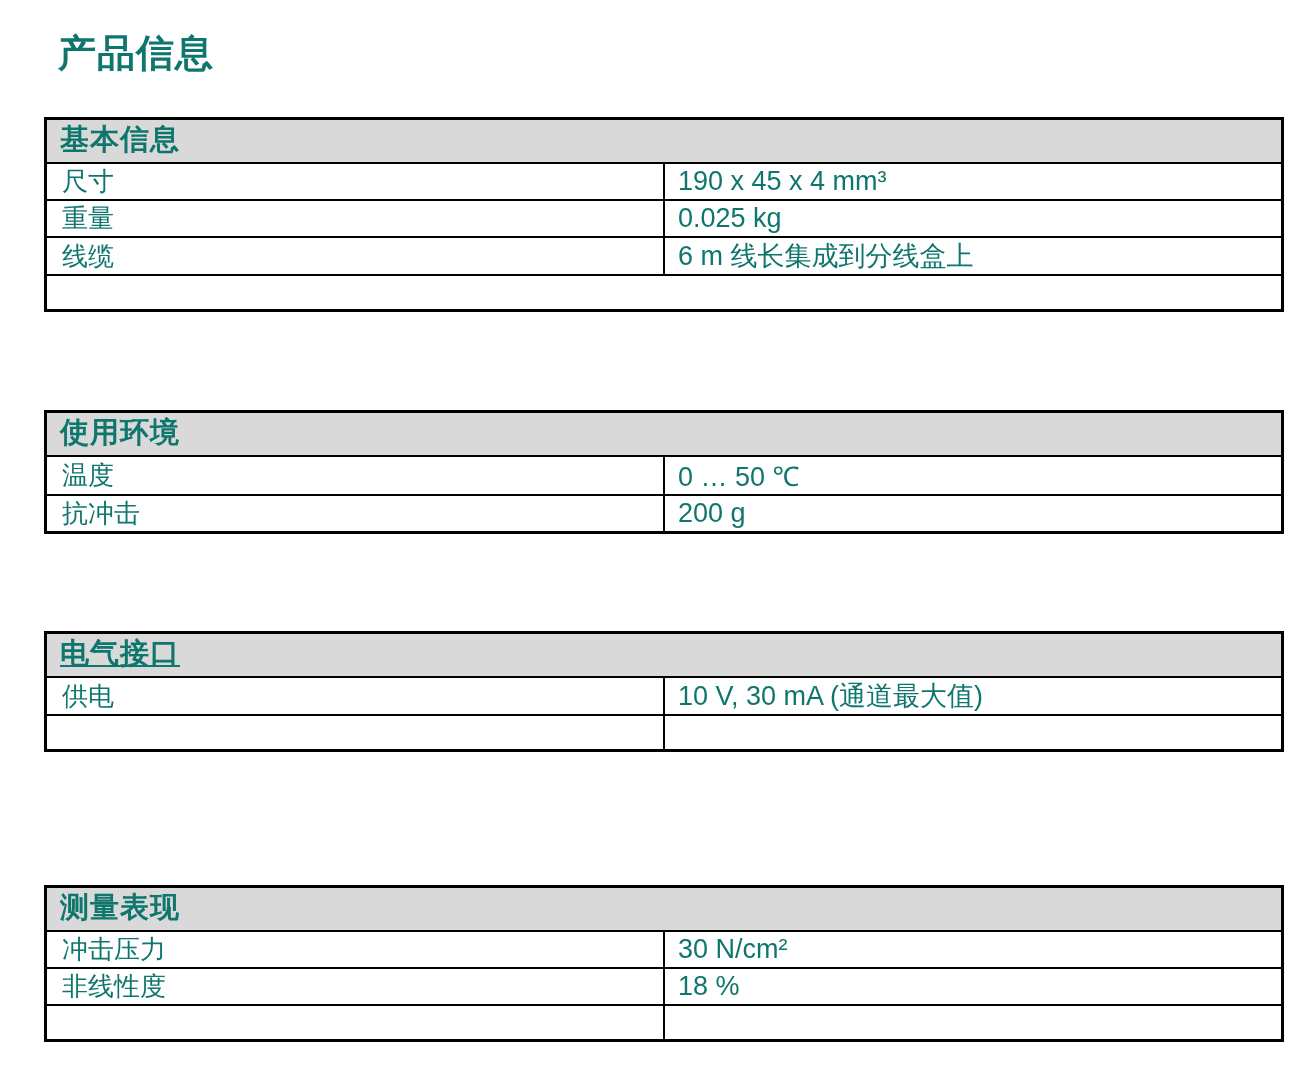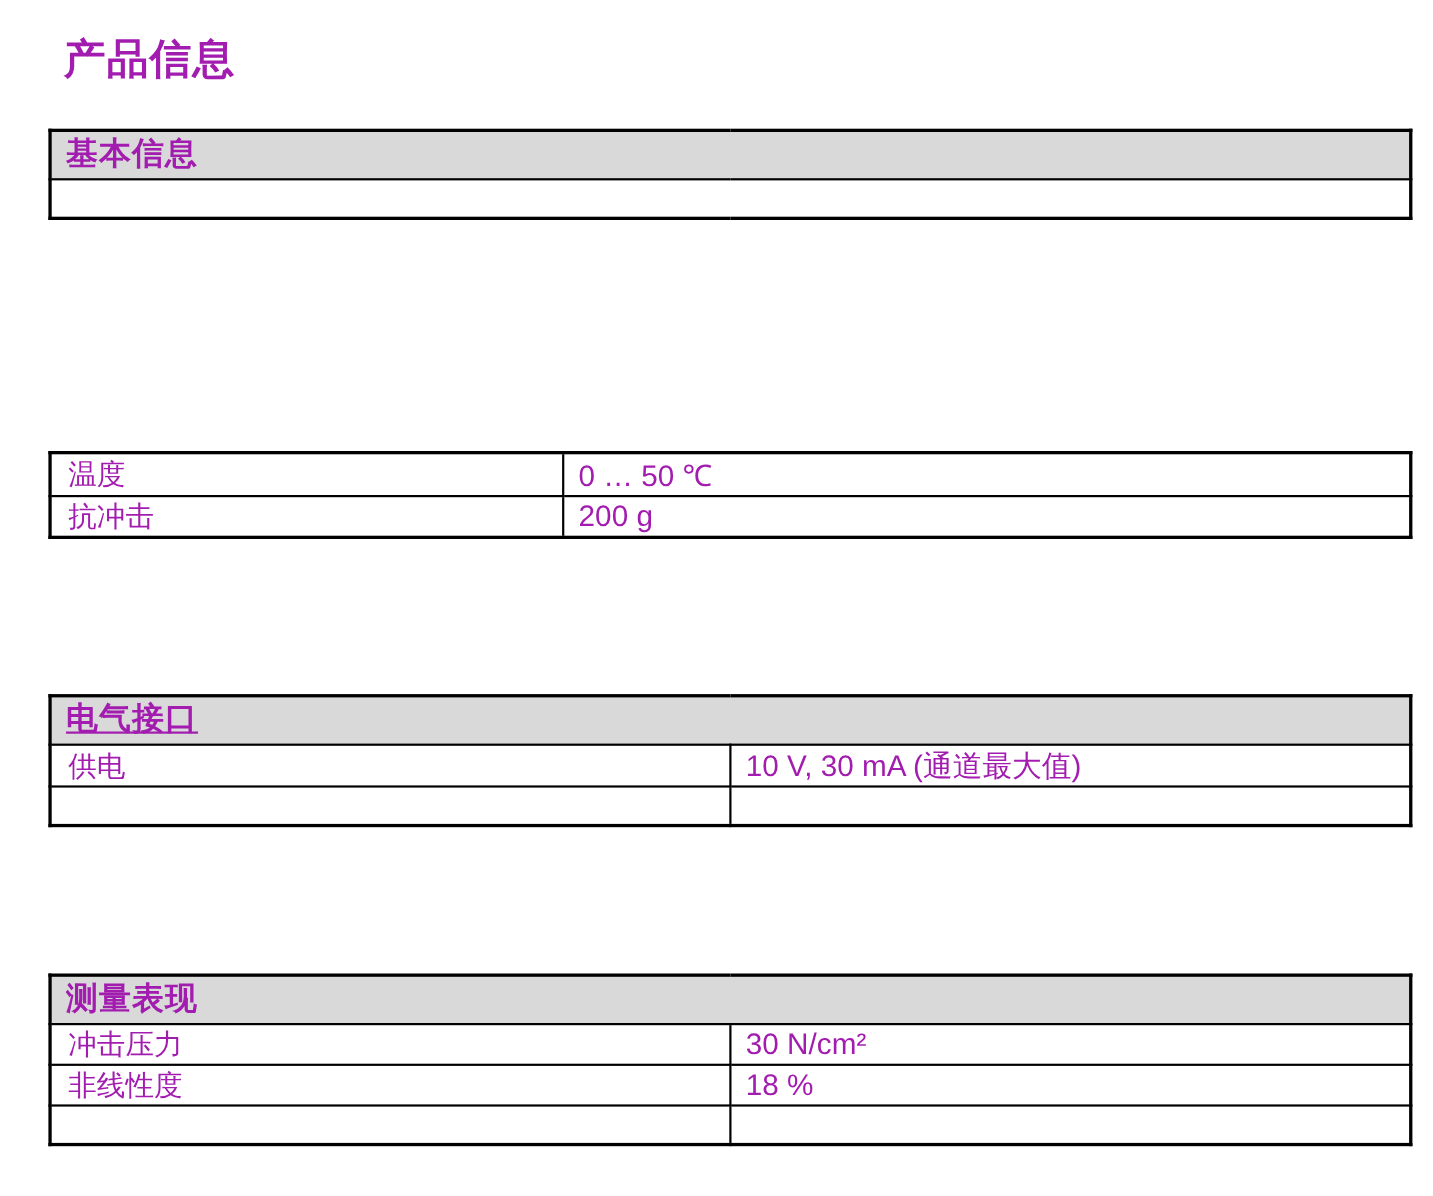--- a/index.html
+++ b/index.html
@@ -5,21 +5,21 @@
   html, body {
     margin: 0;
     padding: 0;
     background: #ffffff;
   }
   .doc {
     position: relative;
     width: 1303px;
     height: 1087px;
     background: #ffffff;
-    color: #a21caf;
+    color: #0f766e;
     overflow: hidden;
   }
   .title {
     position: absolute;
     left: 58px;
     top: 28px;
     margin: 0;
     font-family: "DejaVu Serif", serif;
     font-size: 38px;
     font-weight: bold;
@@ -76,27 +76,42 @@
 <div class="doc">
 
   <h1 class="title">产品信息</h1>
 
   <table class="spec-table t1">
     <tbody>
       <tr>
         <th class="hdr" colspan="2" style="background: rgb(217, 217, 217);">基本信息</th>
       </tr>
       <tr>
+        <td class="lbl">尺寸</td>
+        <td class="val">190 x 45 x 4 mm³</td>
+      </tr>
+      <tr>
+        <td class="lbl">重量</td>
+        <td class="val">0.025 kg</td>
+      </tr>
+      <tr>
+        <td class="lbl">线缆</td>
+        <td class="val">6 m 线长集成到分线盒上</td>
+      </tr>
+      <tr>
         <td class="empty" colspan="2"></td>
       </tr>
     </tbody>
   </table>
 
   <table class="spec-table t2">
     <tbody>
+      <tr>
+        <th class="hdr" colspan="2" style="background: rgb(217, 217, 217);">使用环境</th>
+      </tr>
       <tr>
         <td class="lbl">温度</td>
         <td class="val">0 … 50 ℃</td>
       </tr>
       <tr>
         <td class="lbl">抗冲击</td>
         <td class="val">200 g</td>
       </tr>
     </tbody>
   </table>

